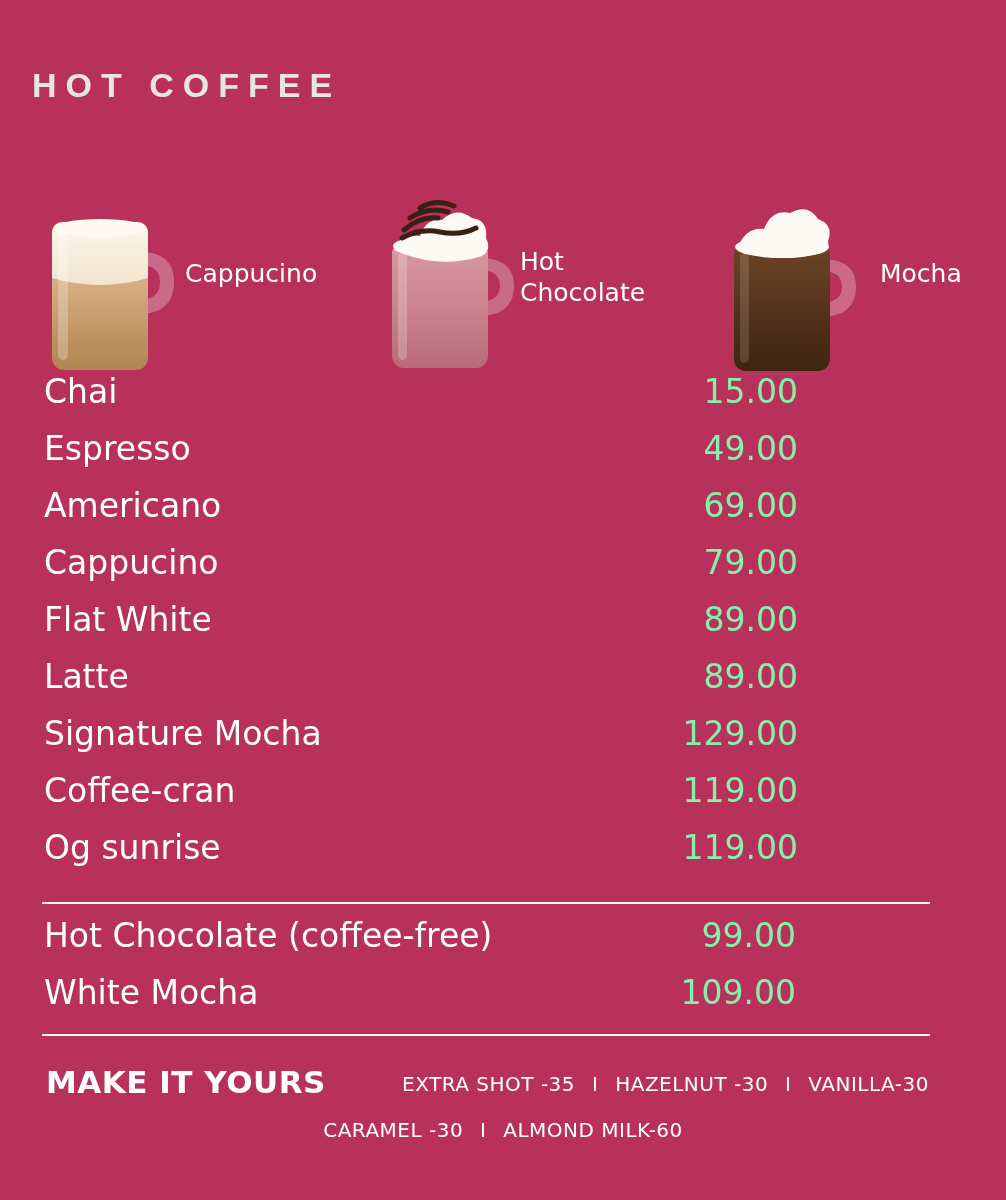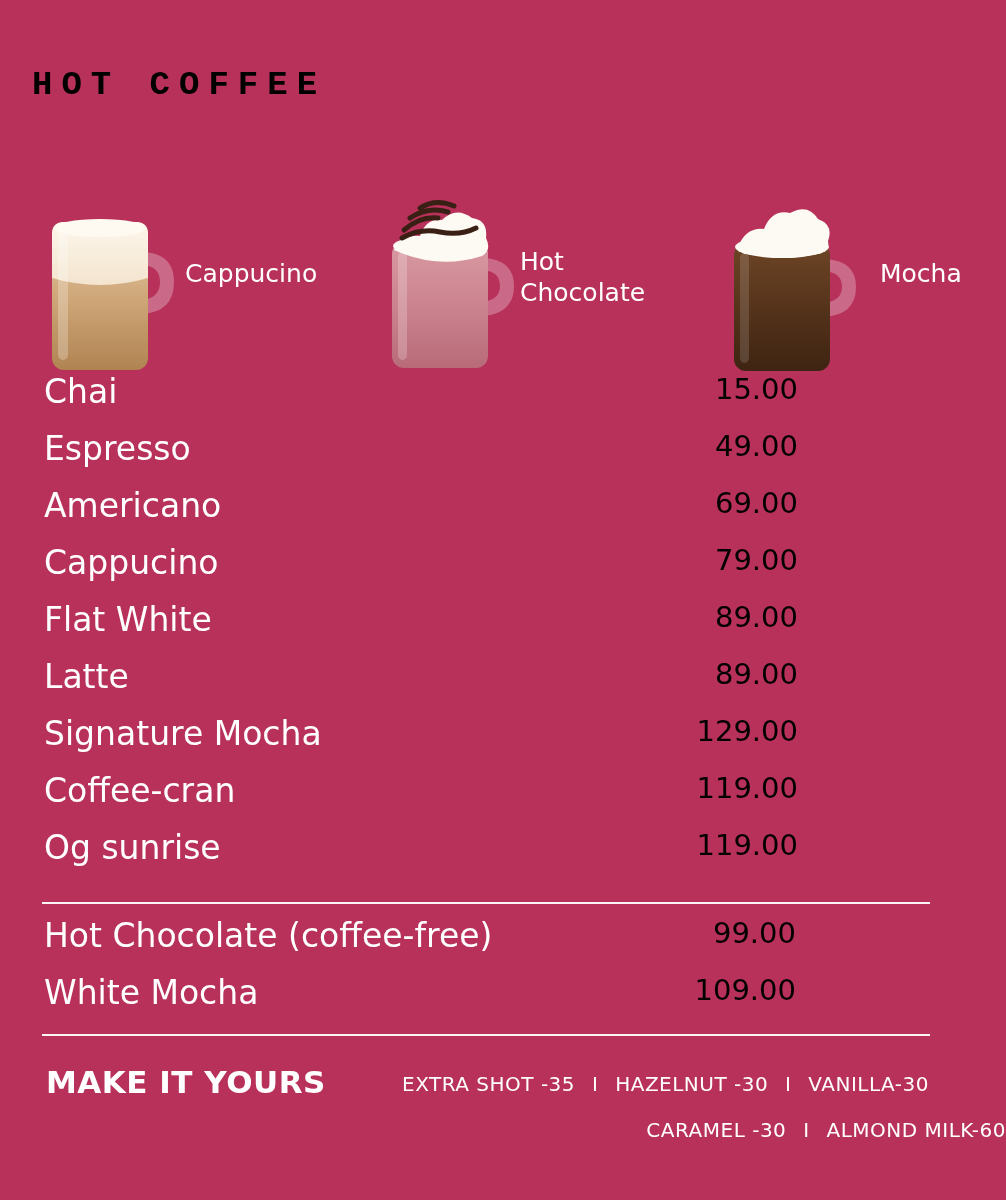--- a/index.html
+++ b/index.html
@@ -23,22 +23,22 @@
   }
 
   
   .title {
     position: absolute;
     left: 32px;
     top: 66px;
     font-size: 34px;
     font-weight: bold;
     letter-spacing: 9px;
-    color: #000000;
-    font-family: Liberation Mono, monospace;
+    color: #e5e5e5;
+    font-family: Liberation Sans, sans-serif;
   }
 
   
   .hero-row {
     position: absolute;
     left: 0;
     top: 180px;
     width: 1006px;
     height: 195px;
   }
@@ -76,22 +76,22 @@
     left: 44px;
     top: 0;
     font-size: 33px;
     color: #ffffff;
     white-space: nowrap;
   }
   .row .price {
     position: absolute;
     right: 72px;
     top: 0;
-    font-size: 29px;
-    color: #000000;
+    font-size: 33px;
+    color: #86efac;
     text-align: right;
     white-space: nowrap;
   }
   .divider {
     position: absolute;
     left: 42px;
     width: 888px;
     height: 2px;
     background: #ffffff;
     opacity: 0.95;
@@ -135,21 +135,21 @@
     letter-spacing: 0.5px;
     color: #ffffff;
     white-space: nowrap;
     margin-left: 20px;
   }
   .addons-bottom {
     position: absolute;
     left: 0;
     top: 58px;
     width: 1006px;
-    text-align: right;
+    text-align: center;
     font-size: 20px;
     letter-spacing: 0.5px;
     color: #ffffff;
   }
   .sep {
     display: inline-block;
     padding: 0 10px;
     color: #ffffff;
   }
 </style>

